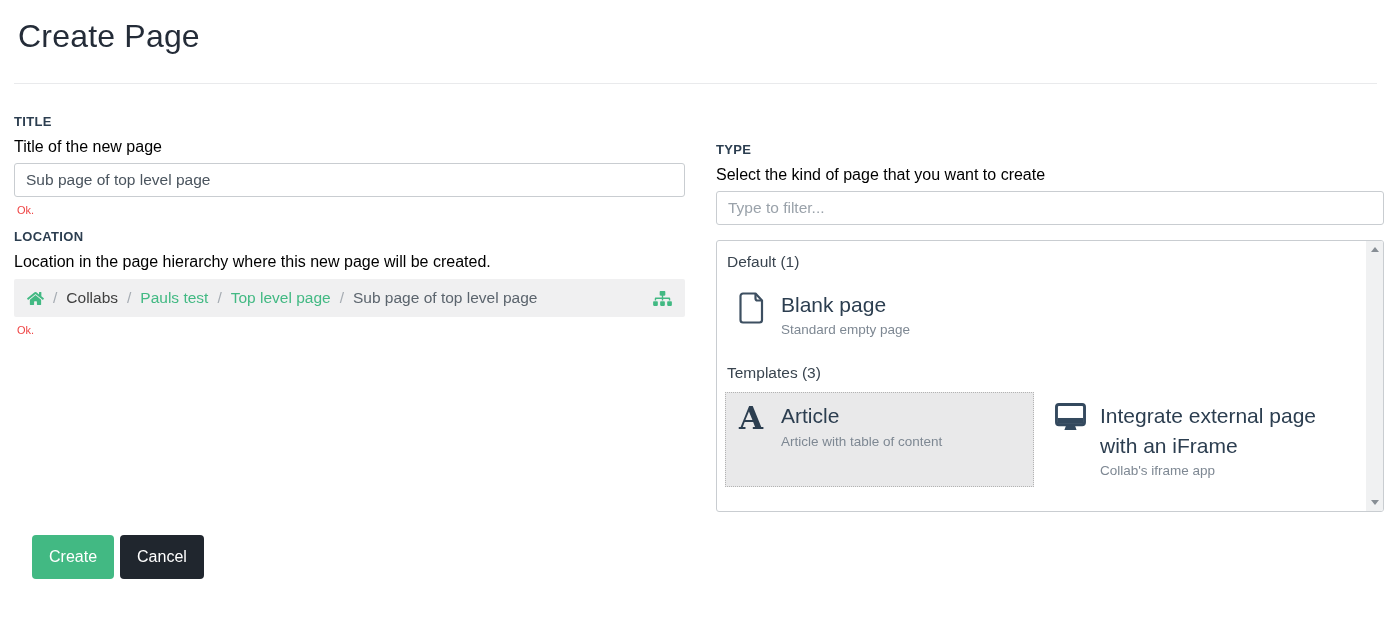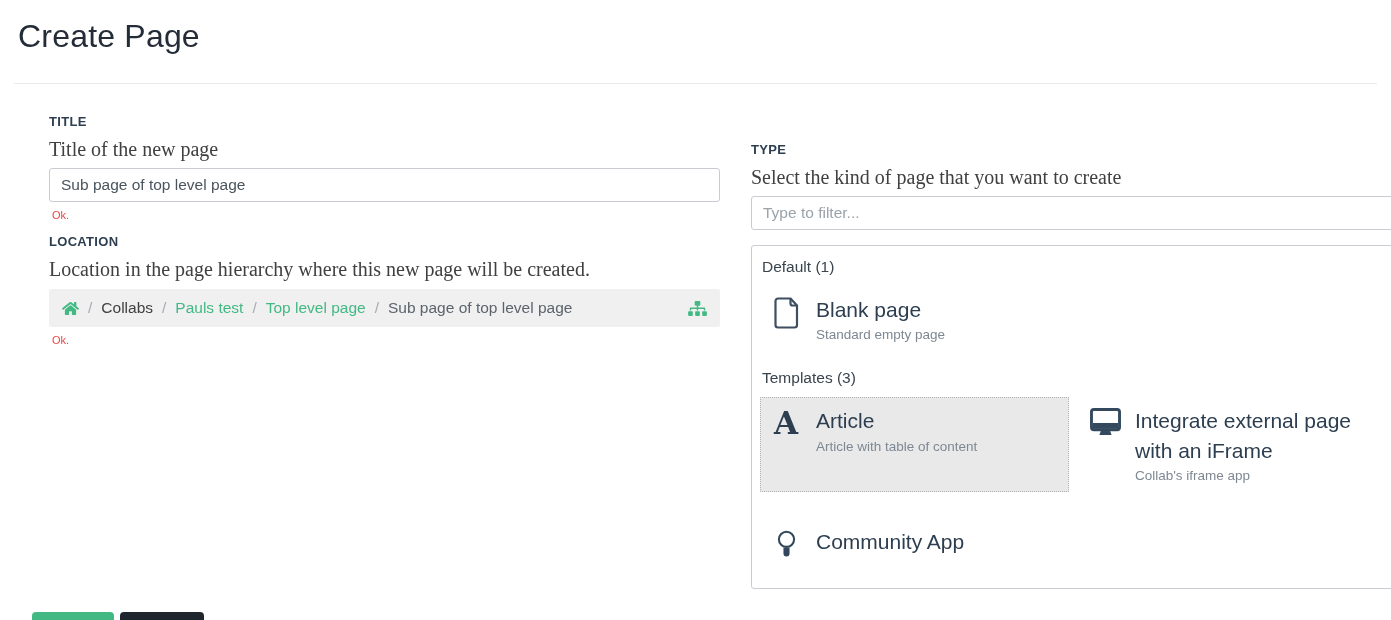--- a/index.html
+++ b/index.html
@@ -4,40 +4,40 @@
 <style>
   * { box-sizing: border-box; margin: 0; padding: 0; }
   html, body { width: 1391px; height: 620px; overflow: hidden; background: #fff; }
   body { font-family: "Liberation Sans", sans-serif; color: #2c3e50; }
   .page { padding: 8px 14px; }
 
   .page-title { font-size: 32px; font-weight: 500; color: #242c38; padding: 10px 4px 0; letter-spacing: .2px; }
   .divider { border: none; border-top: 1px solid #e9eaec; margin-top: 28px; }
 
   .columns { display: flex; gap: 31px; margin-top: 30px; align-items: flex-start; }
-  .col-left { width: 671px; flex: 0 0 671px; margin-left: 35px; }
+  .col-left { width: 671px; flex: 0 0 671px; }
   .col-right { width: 668px; flex: 0 0 668px; margin-top: 28px; }
 
   .section-label { font-size: 13px; font-weight: bold; color: #2c3e50; letter-spacing: .3px; }
-  .help-text { font-size: 20px; color: #404040; margin-top: 9px; font-family: Liberation Serif, serif; }
+  .help-text { font-size: 16px; color: #000000; margin-top: 9px; }
   .text-input { width: 100%; height: 34px; margin-top: 7px; border: 1px solid #c9cdd1; border-radius: 3px;
                 padding: 0 11px; font-size: 15.5px; color: #4a545e; font-family: "Liberation Sans", sans-serif;
                 outline: none; background: #fff; }
   .text-input::placeholder { color: #9aa2aa; }
   .status-ok { font-size: 11px; color: #ef4444; margin: 7px 0 13px 3px; }
 
   .breadcrumb { background: #f0f0f1; border-radius: 2px; height: 38px; margin-top: 8px;
                 display: flex; align-items: center; gap: 9px; padding: 0 13px; font-size: 15.5px; }
   .crumb-sep { color: #a6acb3; }
   .crumb-root { color: #404040; text-align: center; }
   .crumb-link { color: #42b983; cursor: pointer; }
   .crumb-current { color: #5b646d; }
   .crumb-tree { margin-left: auto; display: flex; cursor: pointer; }
 
-  .listbox { position: relative; margin-top: 15px; height: 344px; border: 1px solid #c9cdd1; border-radius: 3px;
+  .listbox { position: relative; margin-top: 15px; height: 272px; border: 1px solid #c9cdd1; border-radius: 3px;
              padding: 10px 30px 10px 8px; overflow: hidden; background: #fff; }
   .group-label { font-size: 15.5px; color: #39444f; margin: 2px 0 10px 2px; }
   .item-grid { display: grid; grid-template-columns: 1fr 1fr; column-gap: 10px; row-gap: 26px; margin-bottom: 18px; }
   .tpl-item { display: flex; gap: 13px; padding: 8px; border: 1px solid transparent; cursor: pointer; align-items: flex-start; }
   .tpl-item.selected { background: #e9e9ea; border: 1px dotted #b3b3b3; }
   .item-icon { flex: 0 0 34px; width: 34px; display: flex; justify-content: center; padding-top: 2px; }
   .article-glyph { font-family: "DejaVu Serif", "Liberation Serif", serif; font-weight: bold; font-size: 31px;
                    line-height: 1; color: #2c3e50; }
   .item-title { font-size: 21px; color: #2c3e50; line-height: 1.4; }
   .item-sub { font-size: 13.5px; color: #7e8893; margin-top: 3px; }

